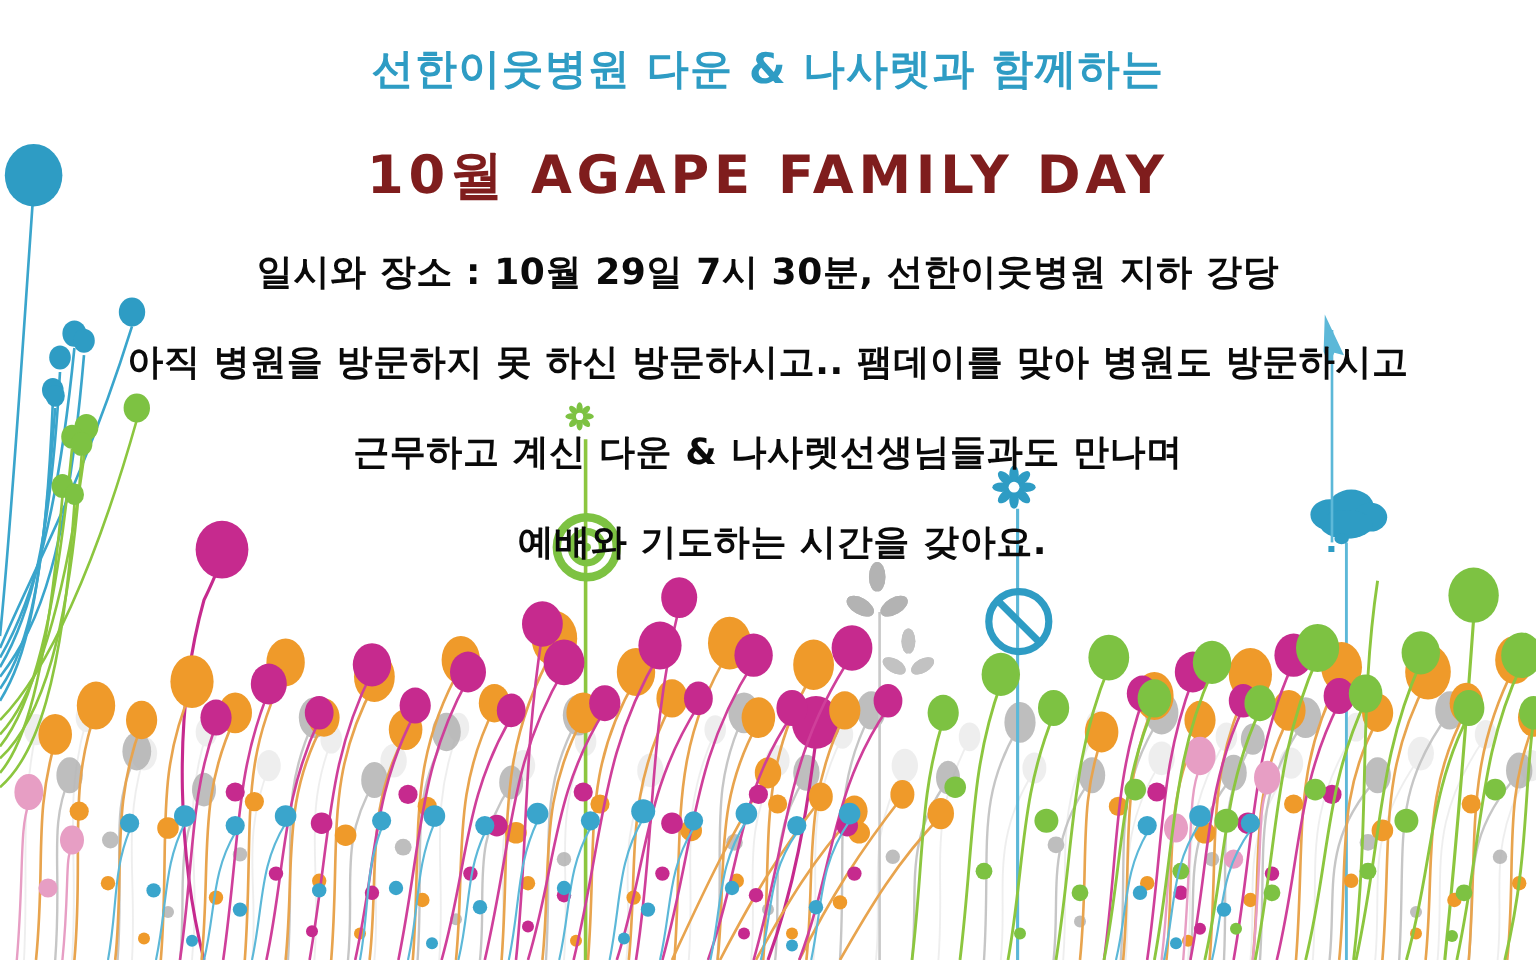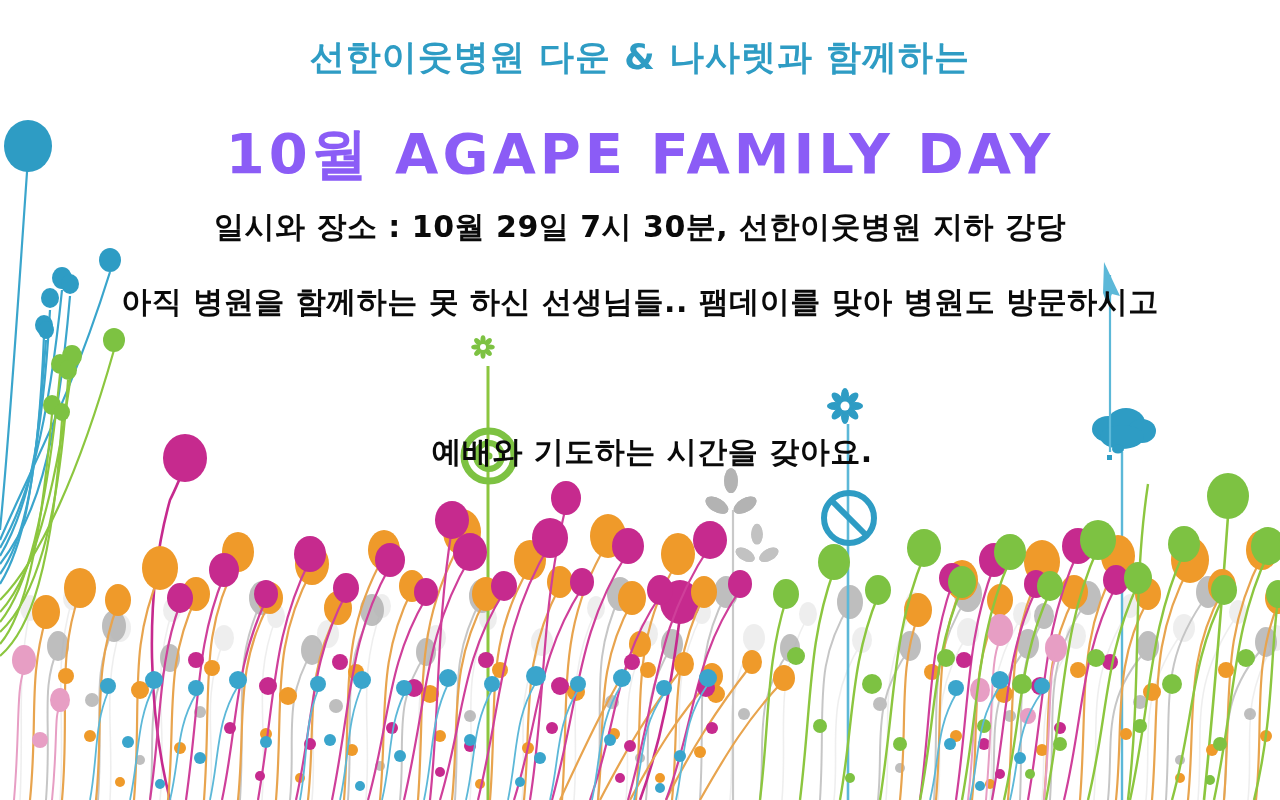--- a/index.html
+++ b/index.html
@@ -5,21 +5,21 @@
   html,body{margin:0;padding:0;background:#fff;}
   body{width:1280px;height:800px;overflow:hidden;position:relative;
        font-family:"DejaVu Sans","Liberation Sans",sans-serif;}
   #poster{position:absolute;inset:0;width:1280px;height:800px;background:#ffffff;overflow:hidden;}
   #art{position:absolute;inset:0;width:1280px;height:800px;}
   #text-layer{position:absolute;inset:0;width:1280px;height:632px;}
 
   .tline{position:absolute;left:0;width:1280px;text-align:center;white-space:nowrap;}
 
   .head1{top:34px;font-size:35px;color:#2e9cc4;letter-spacing:1px;font-weight:600;}
-  .head2{top:117px;font-size:56px;color:#8b5cf6;letter-spacing:4px;font-weight:600;}
+  .head2{top:117px;font-size:44px;color:#7f1d1d;letter-spacing:4px;font-weight:600;}
 
   .body-line{color:#0a0a0a;font-size:30px;font-weight:700;letter-spacing:0.5px;}
   .b1{top:207px;}
   .b2{top:282px;}
   .b3{top:357px;}
   .b4{top:432px;margin-left:12px;}
   .b5{top:502px;}
 </style>
 </head>
 <body>
@@ -569,17 +569,18 @@
           <circle cx="980" cy="786" r="5"></circle>
       </g>
     </g>
   </svg>
 
   <div id="text-layer">
     <div class="tline head1">선한이웃병원 다운 &amp; 나사렛과 함께하는</div>
     <div class="tline head2">10월 AGAPE FAMILY DAY</div>
 
     <div class="tline body-line b1">일시와 장소 : 10월 29일 7시 30분, 선한이웃병원 지하 강당</div>
-    <div class="tline body-line b2">아직 병원을 함께하는 못 하신 선생님들.. 팸데이를 맞아 병원도 방문하시고</div>
+    <div class="tline body-line b2">아직 병원을 방문하지 못 하신 방문하시고.. 팸데이를 맞아 병원도 방문하시고</div>
+    <div class="tline body-line b3">근무하고 계신 다운 &amp; 나사렛선생님들과도 만나며</div>
     <div class="tline body-line b4">예배와 기도하는 시간을 갖아요.</div>
   </div>
 
 </div>
 
 </body></html>

